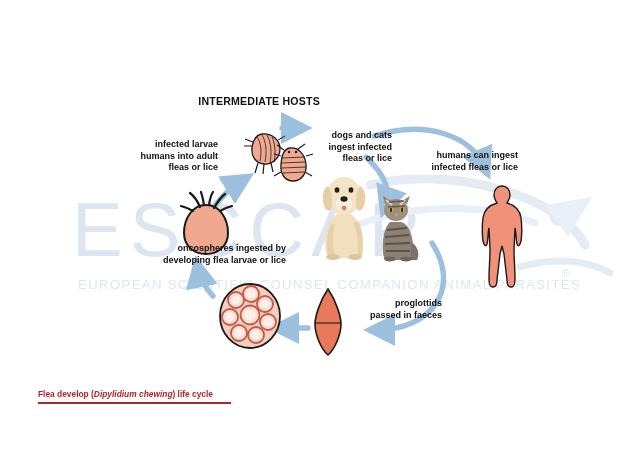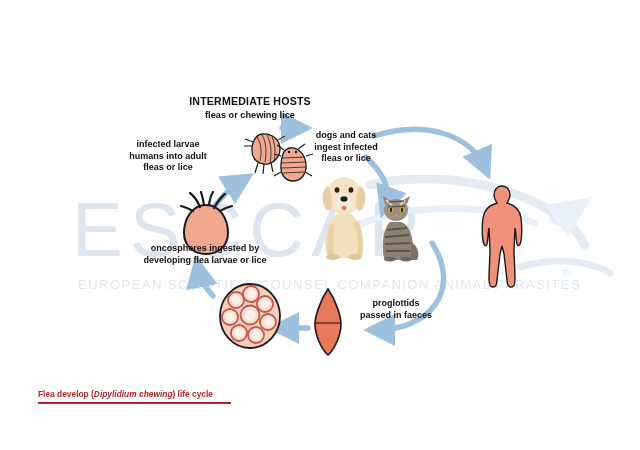--- a/index.html
+++ b/index.html
@@ -77,21 +77,21 @@
 
   
   .lbl {
     position: absolute;
     z-index: 6;
     font-family: "Liberation Sans", sans-serif;
     font-size: 9px;
     font-weight: bold;
     line-height: 11.6px;
     color: #111111;
-    text-align: center;
+    text-align: right;
     white-space: pre-line;
   }
   .lbl.head-main {
     font-size: 10.6px;
     font-weight: bold;
     letter-spacing: 0.2px;
   }
   .lbl.head-sub {
     font-size: 9.2px;
     font-weight: bold;
@@ -280,30 +280,31 @@
       <ellipse cx="18" cy="14" rx="1" ry="2.4" fill="#1d1d1d"></ellipse>
       <ellipse cx="29" cy="14" rx="1" ry="2.4" fill="#1d1d1d"></ellipse>
       <ellipse cx="23.5" cy="19" rx="2" ry="1.4" fill="#d09080"></ellipse>
       <path d="M38,46 C45,50 47,58 44,64 L38,64 Z" fill="#7d7267"></path>
       <ellipse cx="17" cy="63" rx="6" ry="2.6" fill="#6f665c"></ellipse>
       <ellipse cx="33" cy="63" rx="6" ry="2.6" fill="#6f665c"></ellipse>
     </g>
   </svg>
 
   <div class="lbl head-main" style="left:180px;top:96px;width:140px;">INTERMEDIATE HOSTS</div>
-  <div class="lbl head-sub" style="left:185px;top:110px;width:130px;">fleas or chewing lice</div>
 
   <div class="lbl" style="left:118px;top:139px;width:100px;">infected larvae
 humans into adult
 fleas or lice</div>
 
   <div class="lbl" style="left:300px;top:130px;width:92px;">dogs and cats
 ingest infected
 fleas or lice</div>
 
+  <div class="lbl" style="left:404px;top:150px;width:114px;">humans can ingest
+infected fleas or lice</div>
 
   <div class="lbl" style="left:124px;top:243px;width:162px;">oncospheres ingested by
 developing flea larvae or lice</div>
 
 
   <div class="lbl" style="left:350px;top:298px;width:92px;">proglottids
 passed in faeces</div>
 
 
   <div class="caption-wrap">

